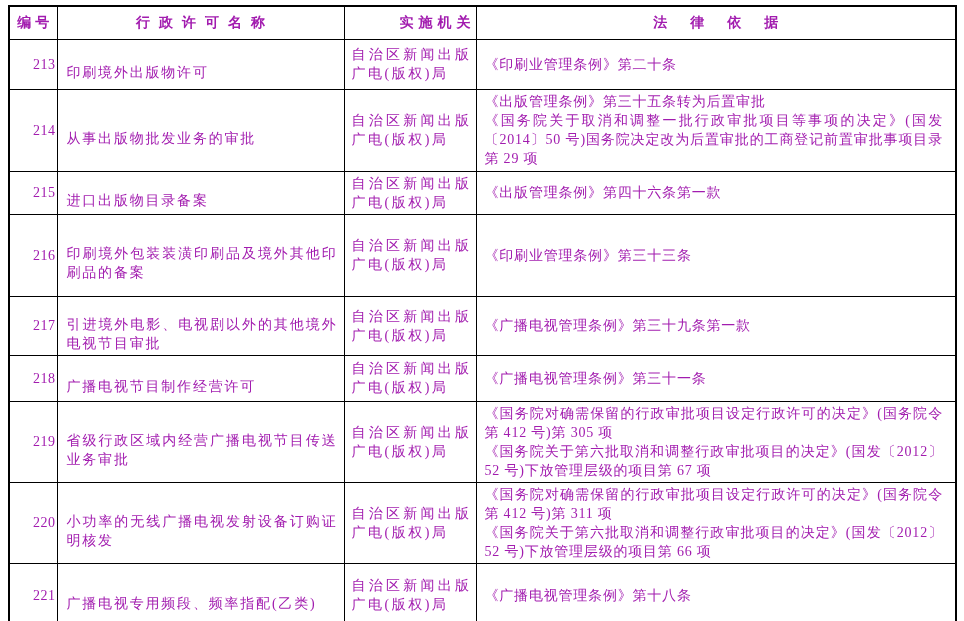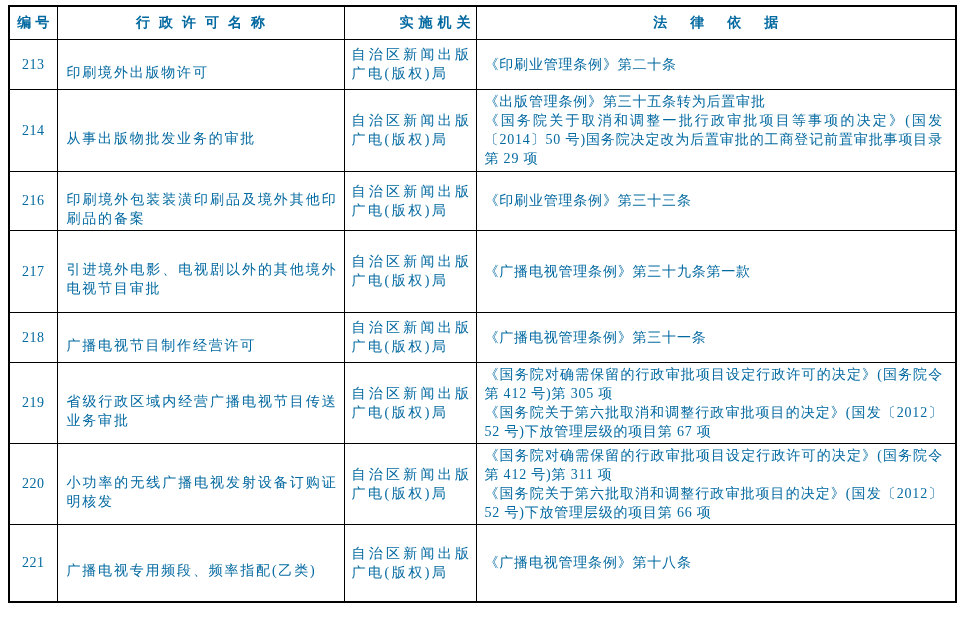--- a/index.html
+++ b/index.html
@@ -7,21 +7,21 @@
     padding: 0;
     background: #ffffff;
   }
   .page {
     position: relative;
     width: 964px;
     height: 621px;
     background: #ffffff;
     overflow: hidden;
     font-family: "Liberation Serif", "DejaVu Serif", serif;
-    color: #0369a1;
+    color: #a21caf;
   }
   table.license-table {
     position: absolute;
     left: 8px;
     top: 5px;
     width: 947px;
     border-collapse: collapse;
     table-layout: fixed;
     border: 2px solid #000000;
   }
@@ -50,21 +50,21 @@
   .license-table tbody tr:nth-child(1) { height: 50px; }
   .license-table tbody tr:nth-child(2) { height: 82px; }
   .license-table tbody tr:nth-child(3) { height: 41px; }
   .license-table tbody tr:nth-child(4) { height: 82px; }
   .license-table tbody tr:nth-child(5) { height: 50px; }
   .license-table tbody tr:nth-child(6) { height: 46px; margin-top: 25px; }
   .license-table tbody tr:nth-child(7) { height: 81px; }
   .license-table tbody tr:nth-child(8) { height: 78px; }
   .license-table tbody tr:nth-child(9) { height: 65px; margin-top: 15px; }
   td.cell-id {
-    text-align: center;
+    text-align: right;
     letter-spacing: 0.5px;
   }
   td.cell-name {
     text-align: justify;
     letter-spacing: 1.8px;
     padding: 18px 6px 2px 9px;
   }
   td.cell-agency {
     text-align: justify;
     letter-spacing: 2.5px;
@@ -110,20 +110,28 @@
   <tr class="data-row">
     <td class="cell-id">214</td>
     <td class="cell-name">从事出版物批发业务的审批</td>
     <td class="cell-agency">自治区新闻出版广电(版权)局</td>
     <td class="cell-legal">
             <div class="legal-line">《出版管理条例》第三十五条转为后置审批</div>
             <div class="legal-line">《国务院关于取消和调整一批行政审批项目等事项的决定》(国发〔2014〕50 号)国务院决定改为后置审批的工商登记前置审批事项目录第 29 项</div>
           </td>
   </tr>
 
+  <tr class="data-row">
+    <td class="cell-id">215</td>
+    <td class="cell-name">进口出版物目录备案</td>
+    <td class="cell-agency">自治区新闻出版广电(版权)局</td>
+    <td class="cell-legal">
+            <div class="legal-line">《出版管理条例》第四十六条第一款</div>
+          </td>
+  </tr>
 
   <tr class="data-row">
     <td class="cell-id">216</td>
     <td class="cell-name">印刷境外包装装潢印刷品及境外其他印刷品的备案</td>
     <td class="cell-agency">自治区新闻出版广电(版权)局</td>
     <td class="cell-legal">
             <div class="legal-line">《印刷业管理条例》第三十三条</div>
           </td>
   </tr>
 

